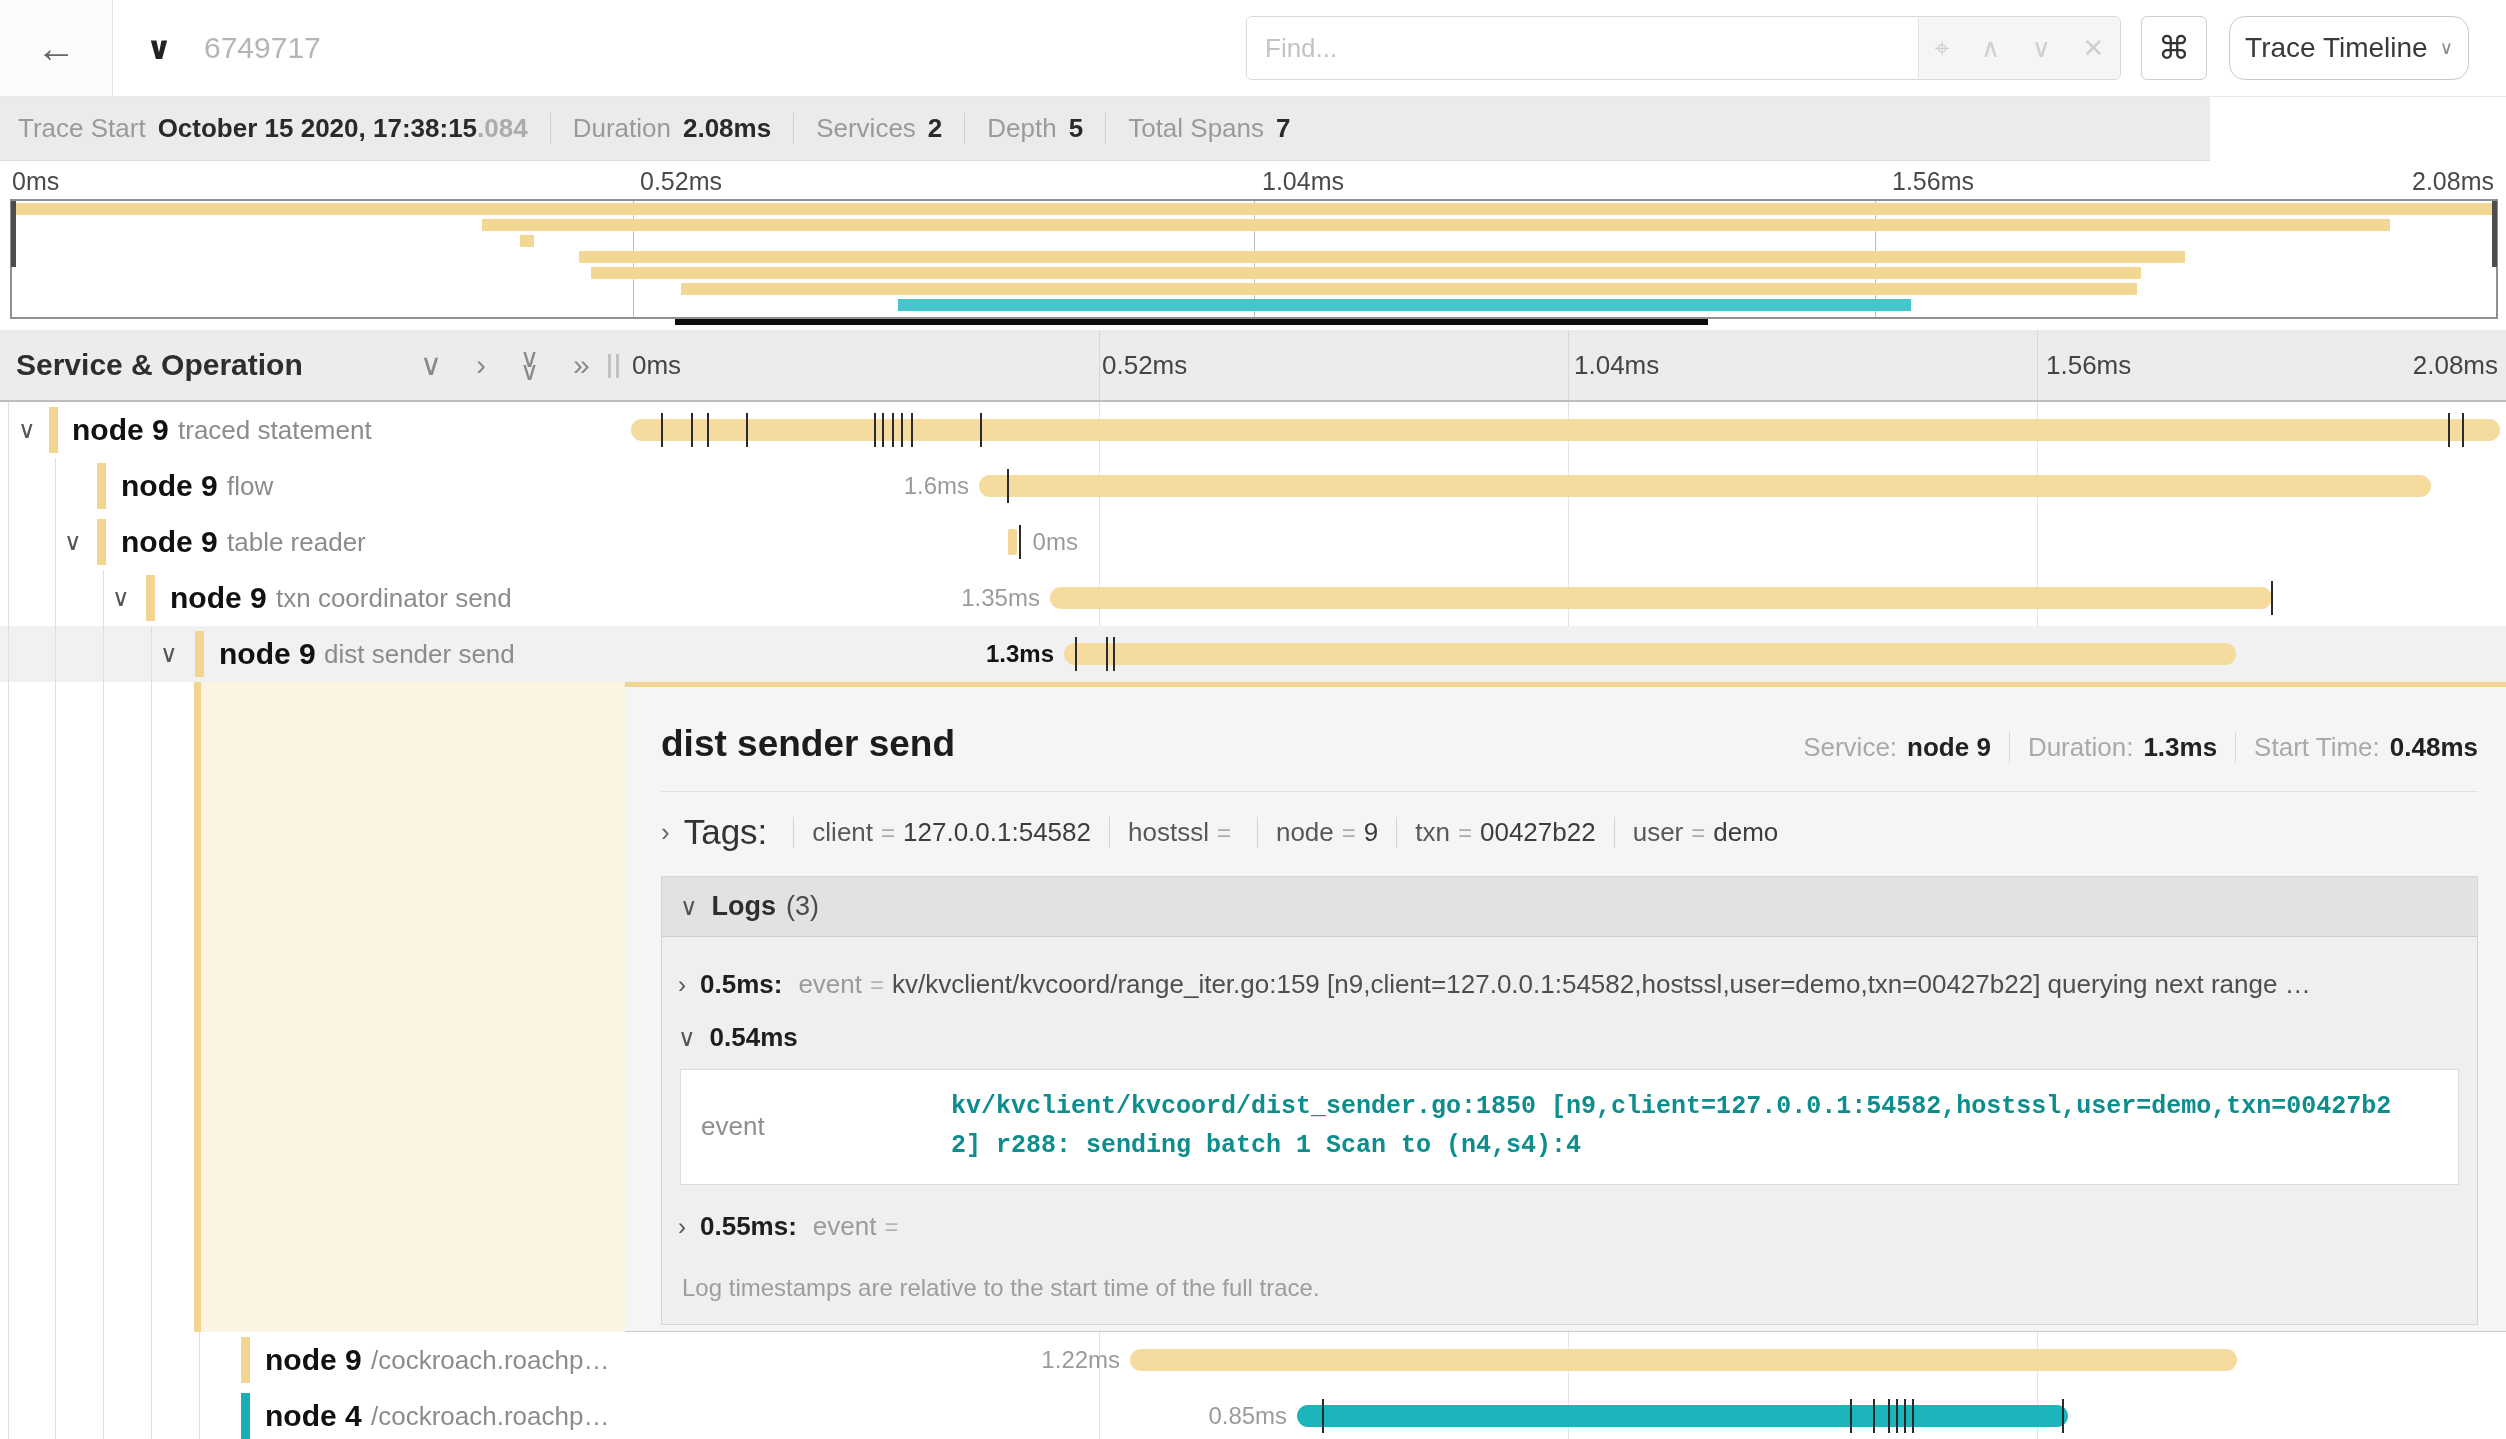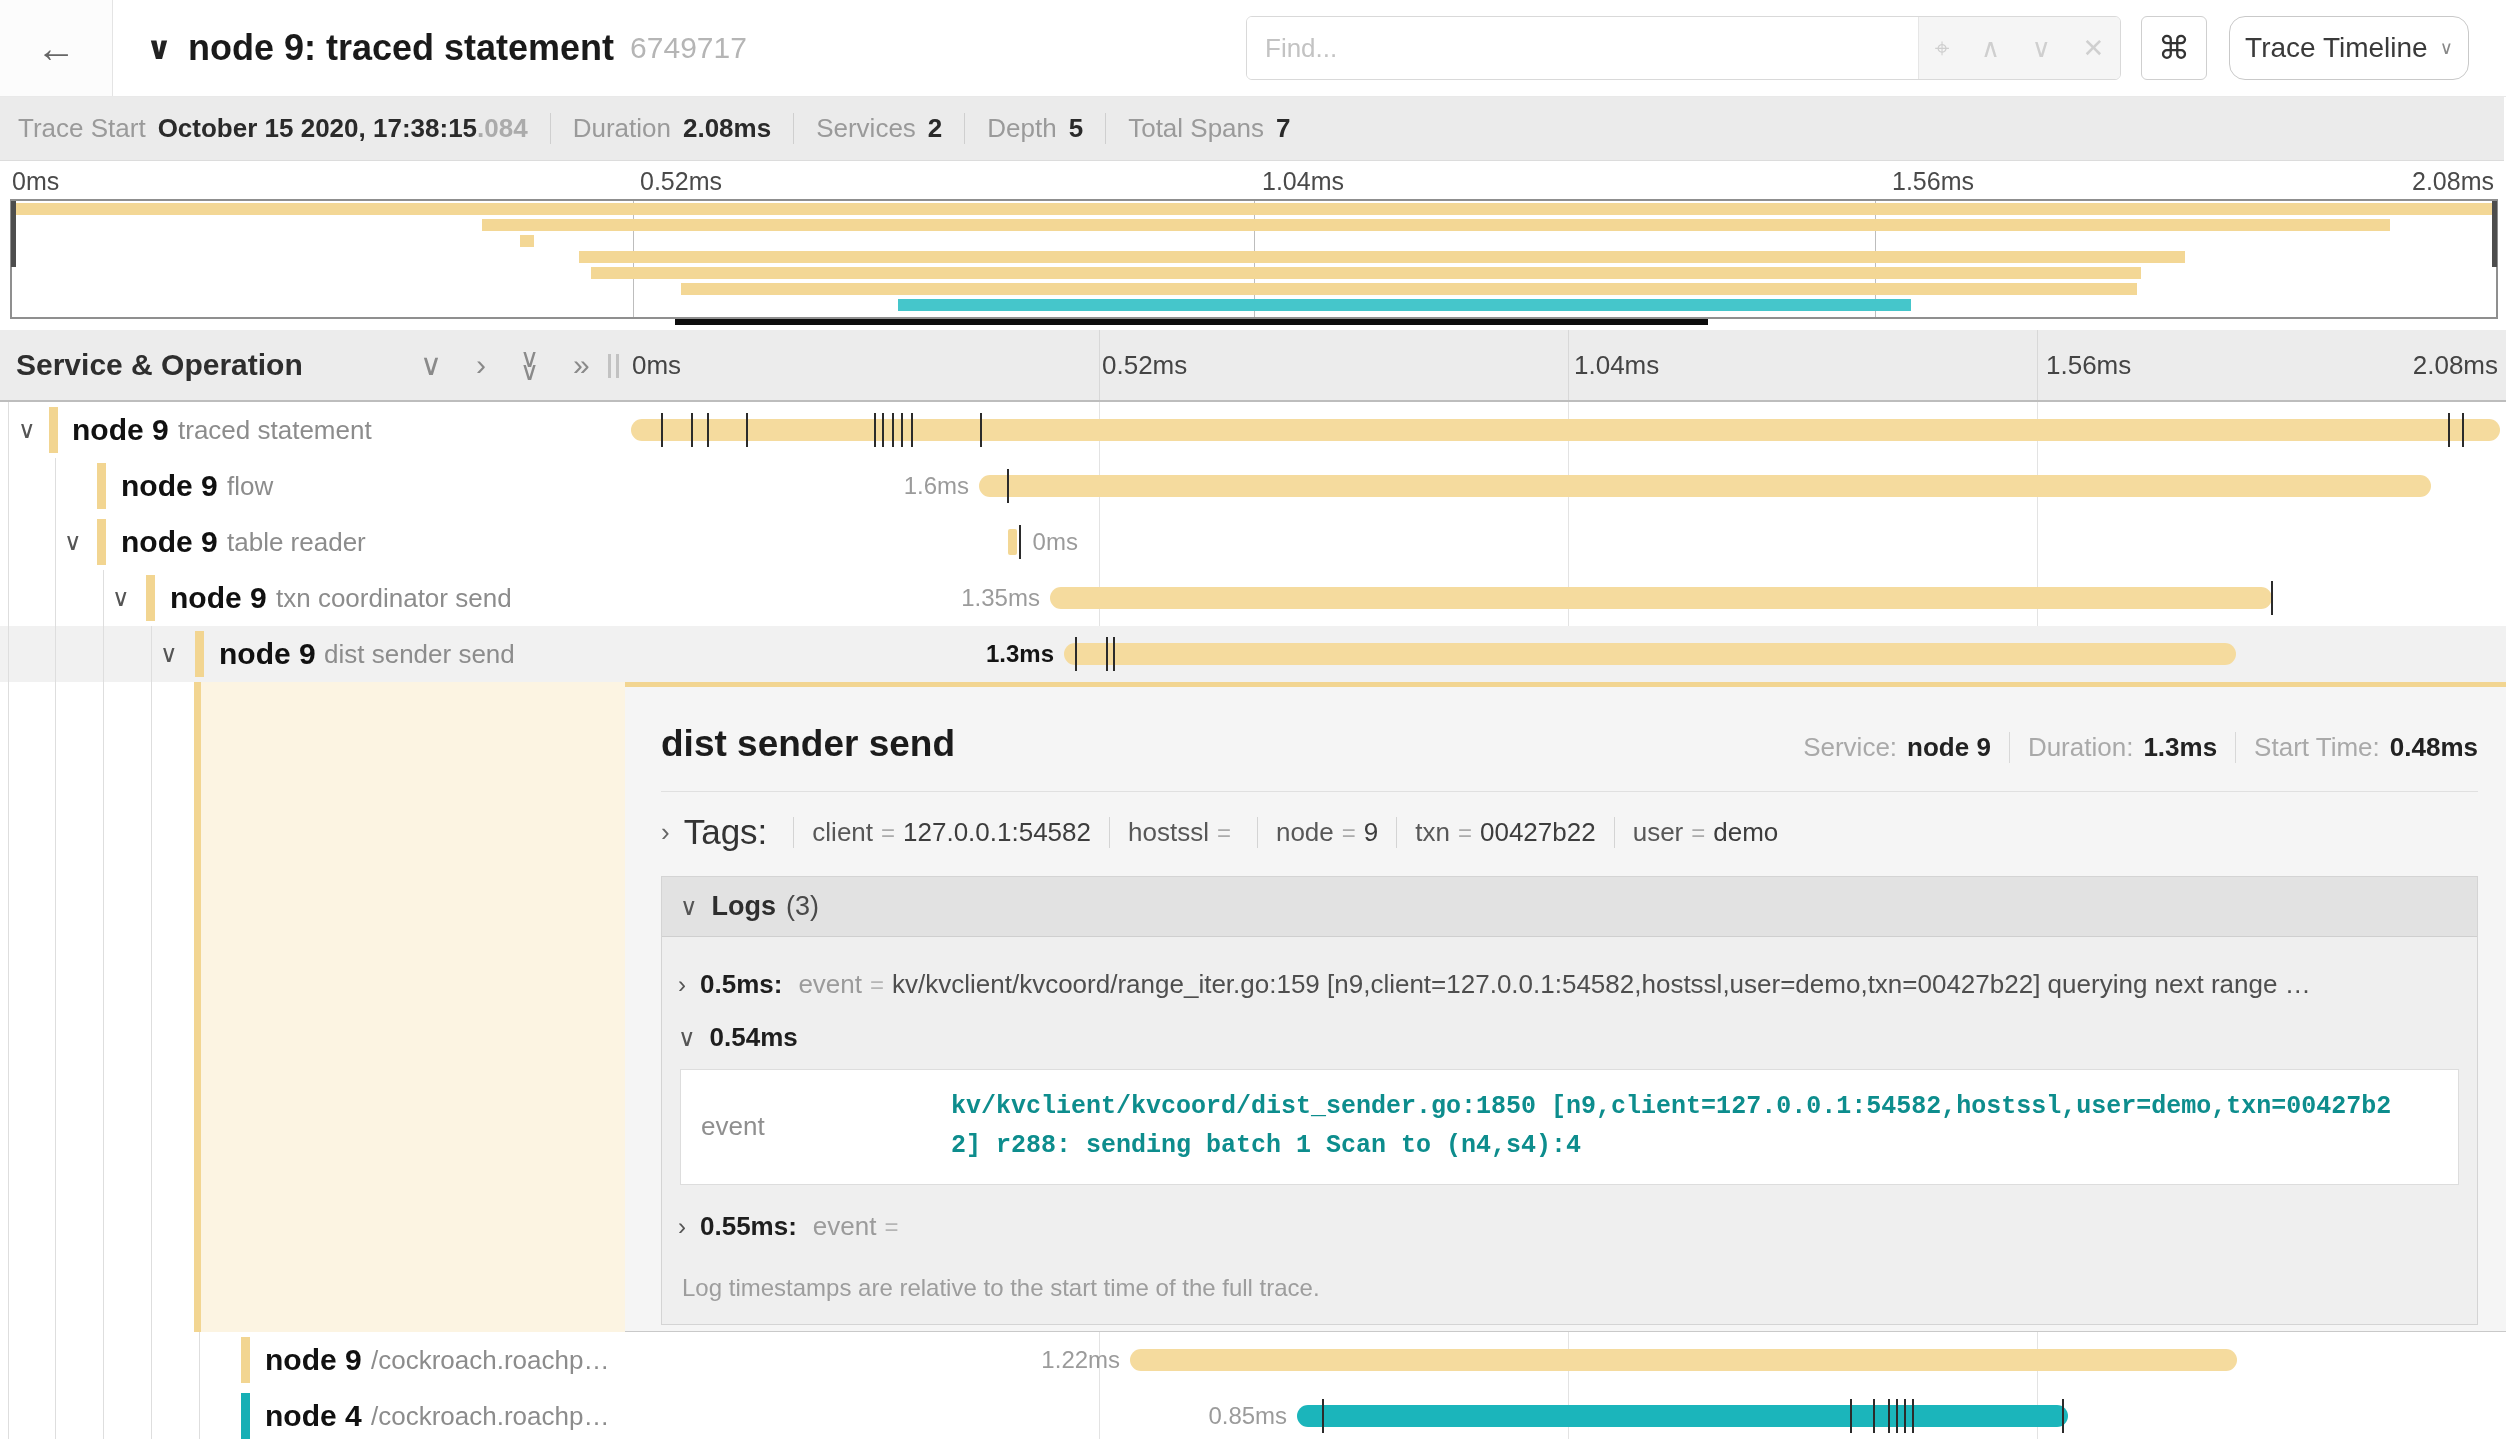--- a/index.html
+++ b/index.html
@@ -18,21 +18,21 @@
   .find-input{flex:0 0 635px;border:none;outline:none;font-size:26px;padding:0 18px;color:#ec4899;font-family:inherit;}
   .find-input::placeholder{color:#c3c3c3;}
   .find-suffix{flex:1;background:#f5f5f5;border-left:1px solid #e6e6e6;display:flex;align-items:center;justify-content:space-around;color:#cfcfcf;}
   .find-suffix span{font-size:26px;cursor:pointer;}
   .cmd-btn{position:absolute;left:2141px;top:16px;width:64px;height:62px;border:1px solid #cfcfcf;border-radius:6px;display:flex;align-items:center;justify-content:center;font-size:32px;color:#333;background:#fff;cursor:pointer;}
   .view-btn{position:absolute;left:2229px;top:16px;width:238px;height:62px;border:1px solid #c9c9c9;border-radius:16px;display:flex;align-items:center;justify-content:center;background:#fff;cursor:pointer;}
   .view-btn .vb-label{font-size:28px;color:#3a3a3a;}
   .view-btn .vb-chev{font-size:18px;color:#888;margin-left:12px;}
 
   
-  .summary{position:absolute;left:0;top:97px;width:2504px;height:64px;background:#ebebeb;border-bottom:1px solid #dcdcdc;display:flex;align-items:center;padding-left:18px;box-sizing:border-box;}
+  .summary{position:absolute;left:0;top:97px;width:2210px;height:64px;background:#ebebeb;border-bottom:1px solid #dcdcdc;display:flex;align-items:center;padding-left:18px;box-sizing:border-box;}
   .sum-item{display:flex;align-items:baseline;padding:0 22px;border-left:1px solid #cfcfcf;white-space:nowrap;}
   .sum-item:first-child{border-left:none;padding-left:0;}
   .sum-label{font-size:26px;color:#9a9a9a;margin-right:12px;}
   .sum-value{font-size:26px;font-weight:700;color:#2a2a2a;}
   .sum-suffix{font-size:26px;font-weight:700;color:#ababab;}
 
   
   .minimap{position:absolute;left:0;top:161px;width:2506px;height:169px;background:#fff;}
   .mm-label{position:absolute;top:6px;font-size:25px;color:#4a4a4a;}
   .mm-canvas{position:absolute;left:10px;top:38px;width:2484px;height:116px;border:2px solid #8f8f8f;background:#fff;}
@@ -117,21 +117,20 @@
 <body>
 
 <div class="app">
 
   <div class="topbar">
     <div class="backcol">
       <span class="back-arrow">←</span>
     </div>
     <div class="titlewrap">
       <span class="title-chev">∨</span>
-      <span class="trace-title">node 9: traced statement</span>
       <span class="trace-id">6749717</span>
     </div>
     <div class="findbox">
       <input class="find-input" placeholder="Find..." style="">
       <div class="find-suffix">
         <span>⌖</span>
         <span>∧</span>
         <span>∨</span>
         <span>✕</span>
       </div>

